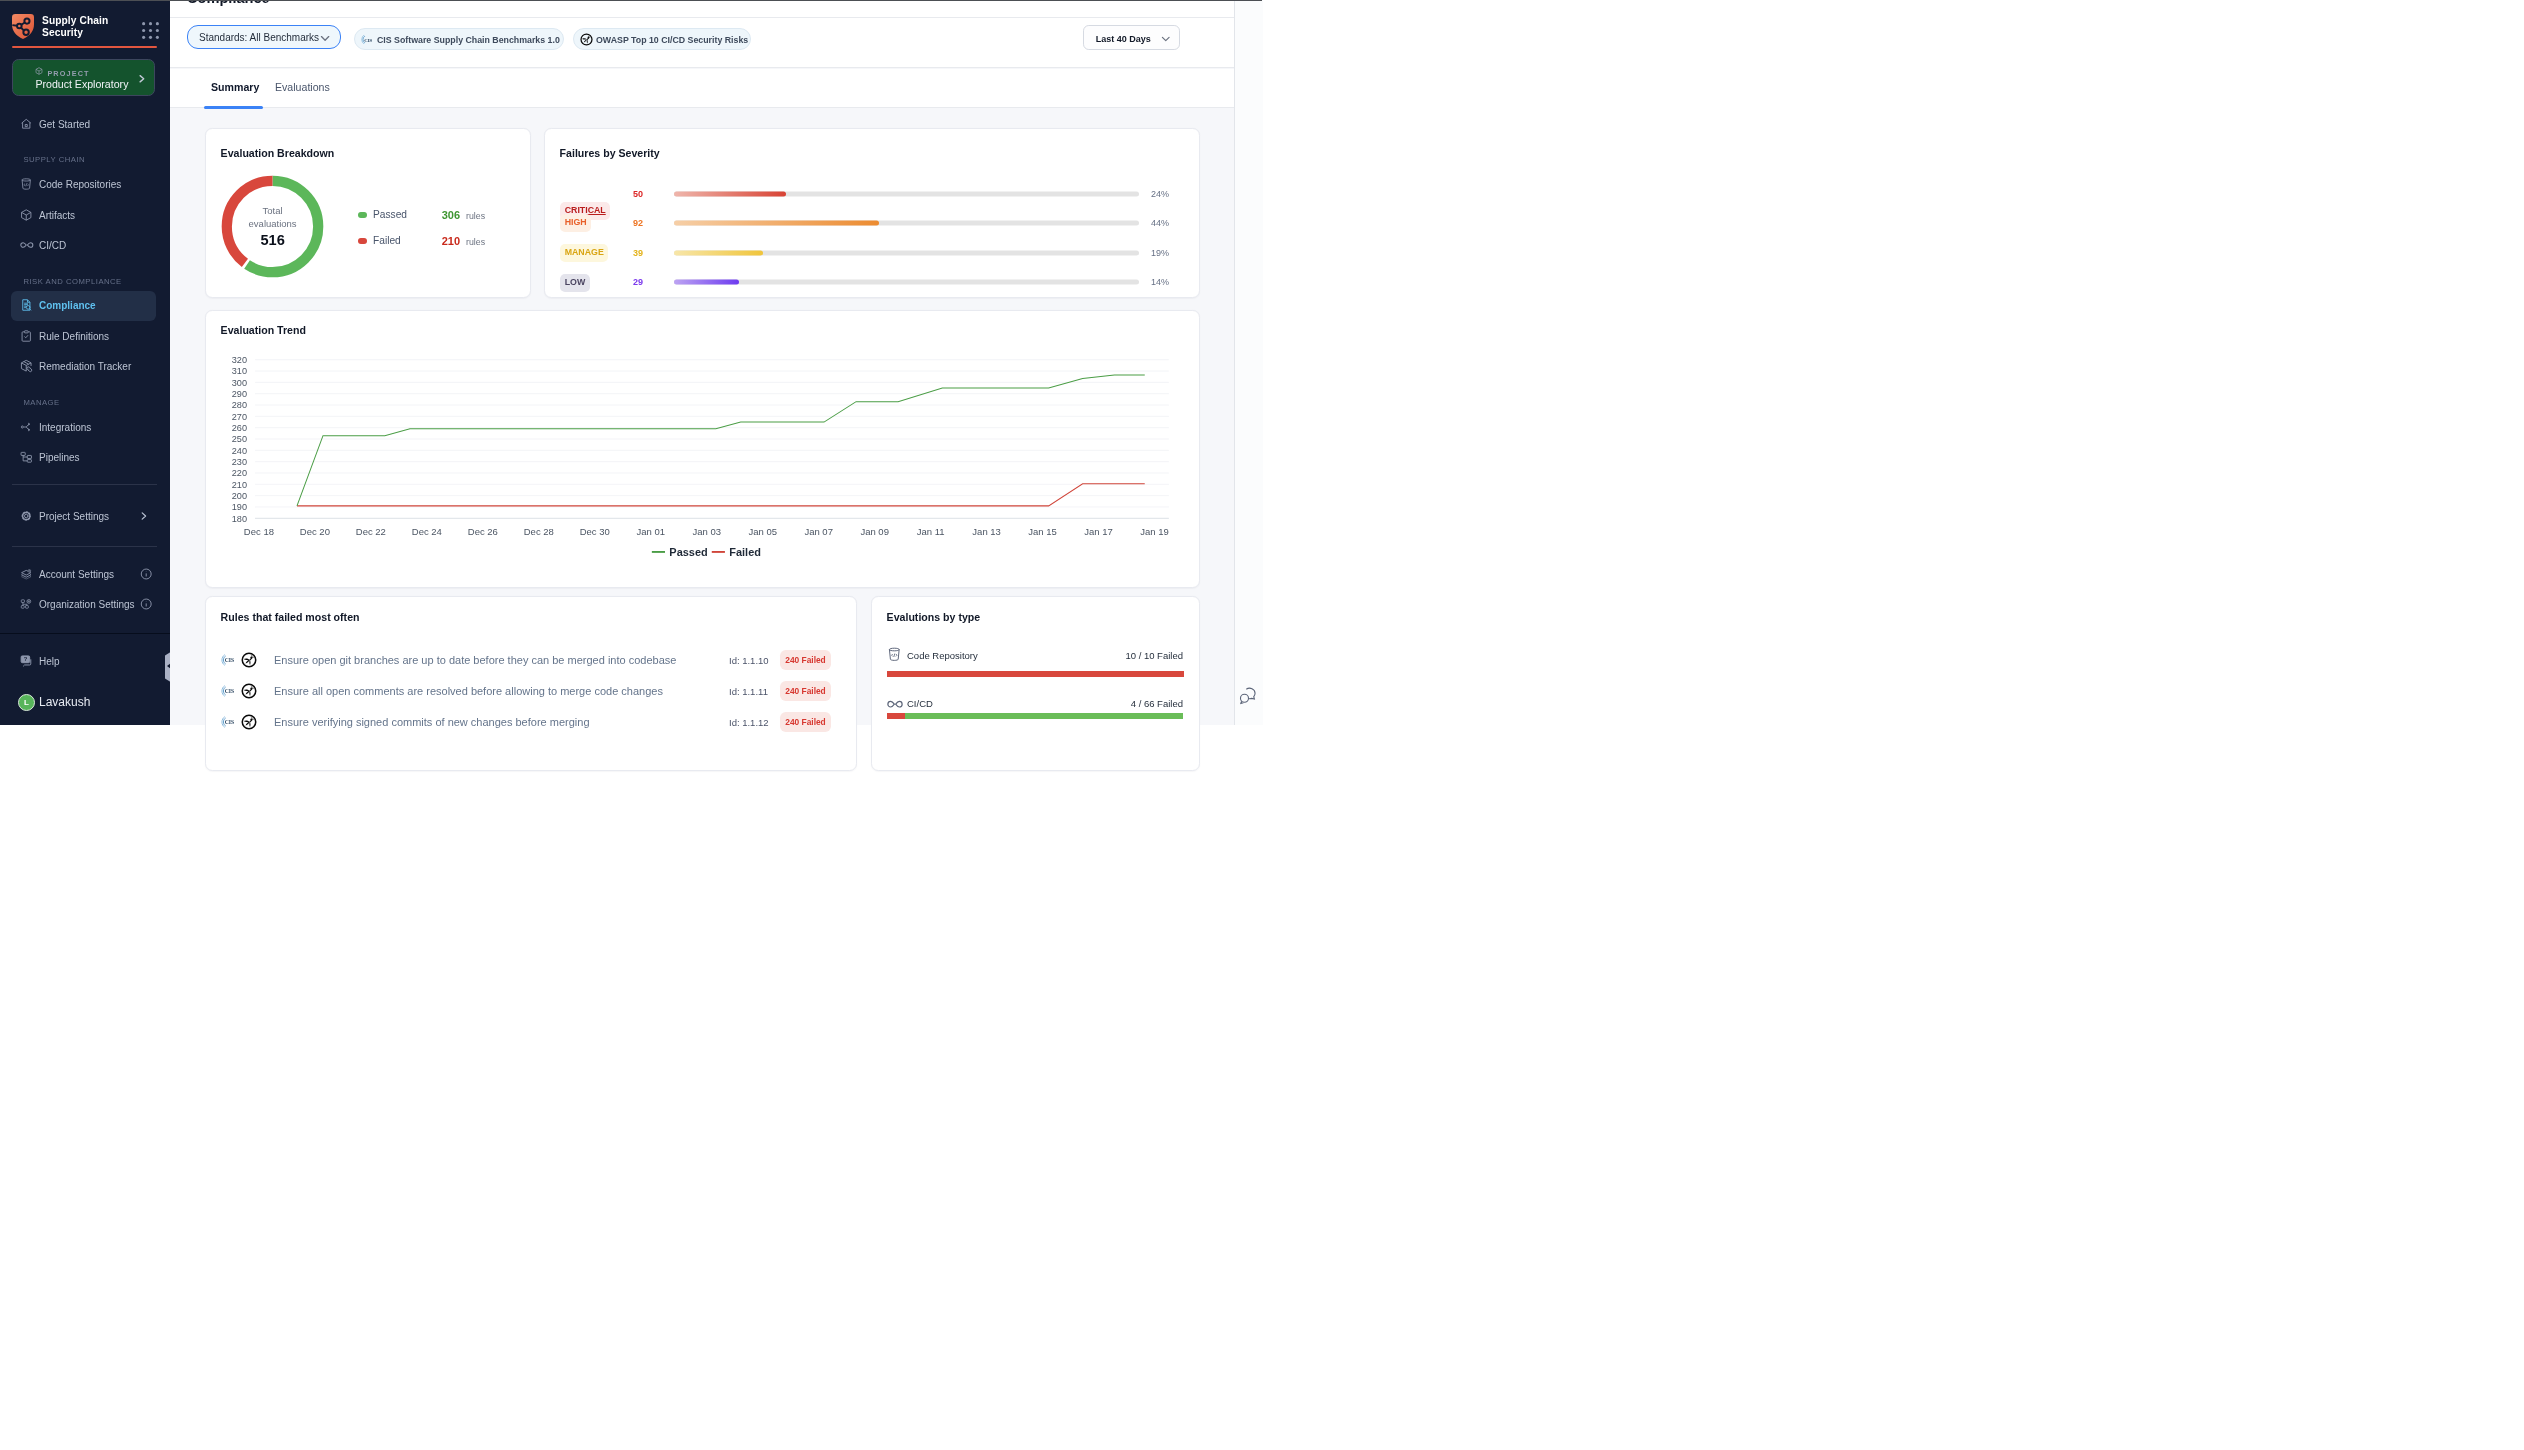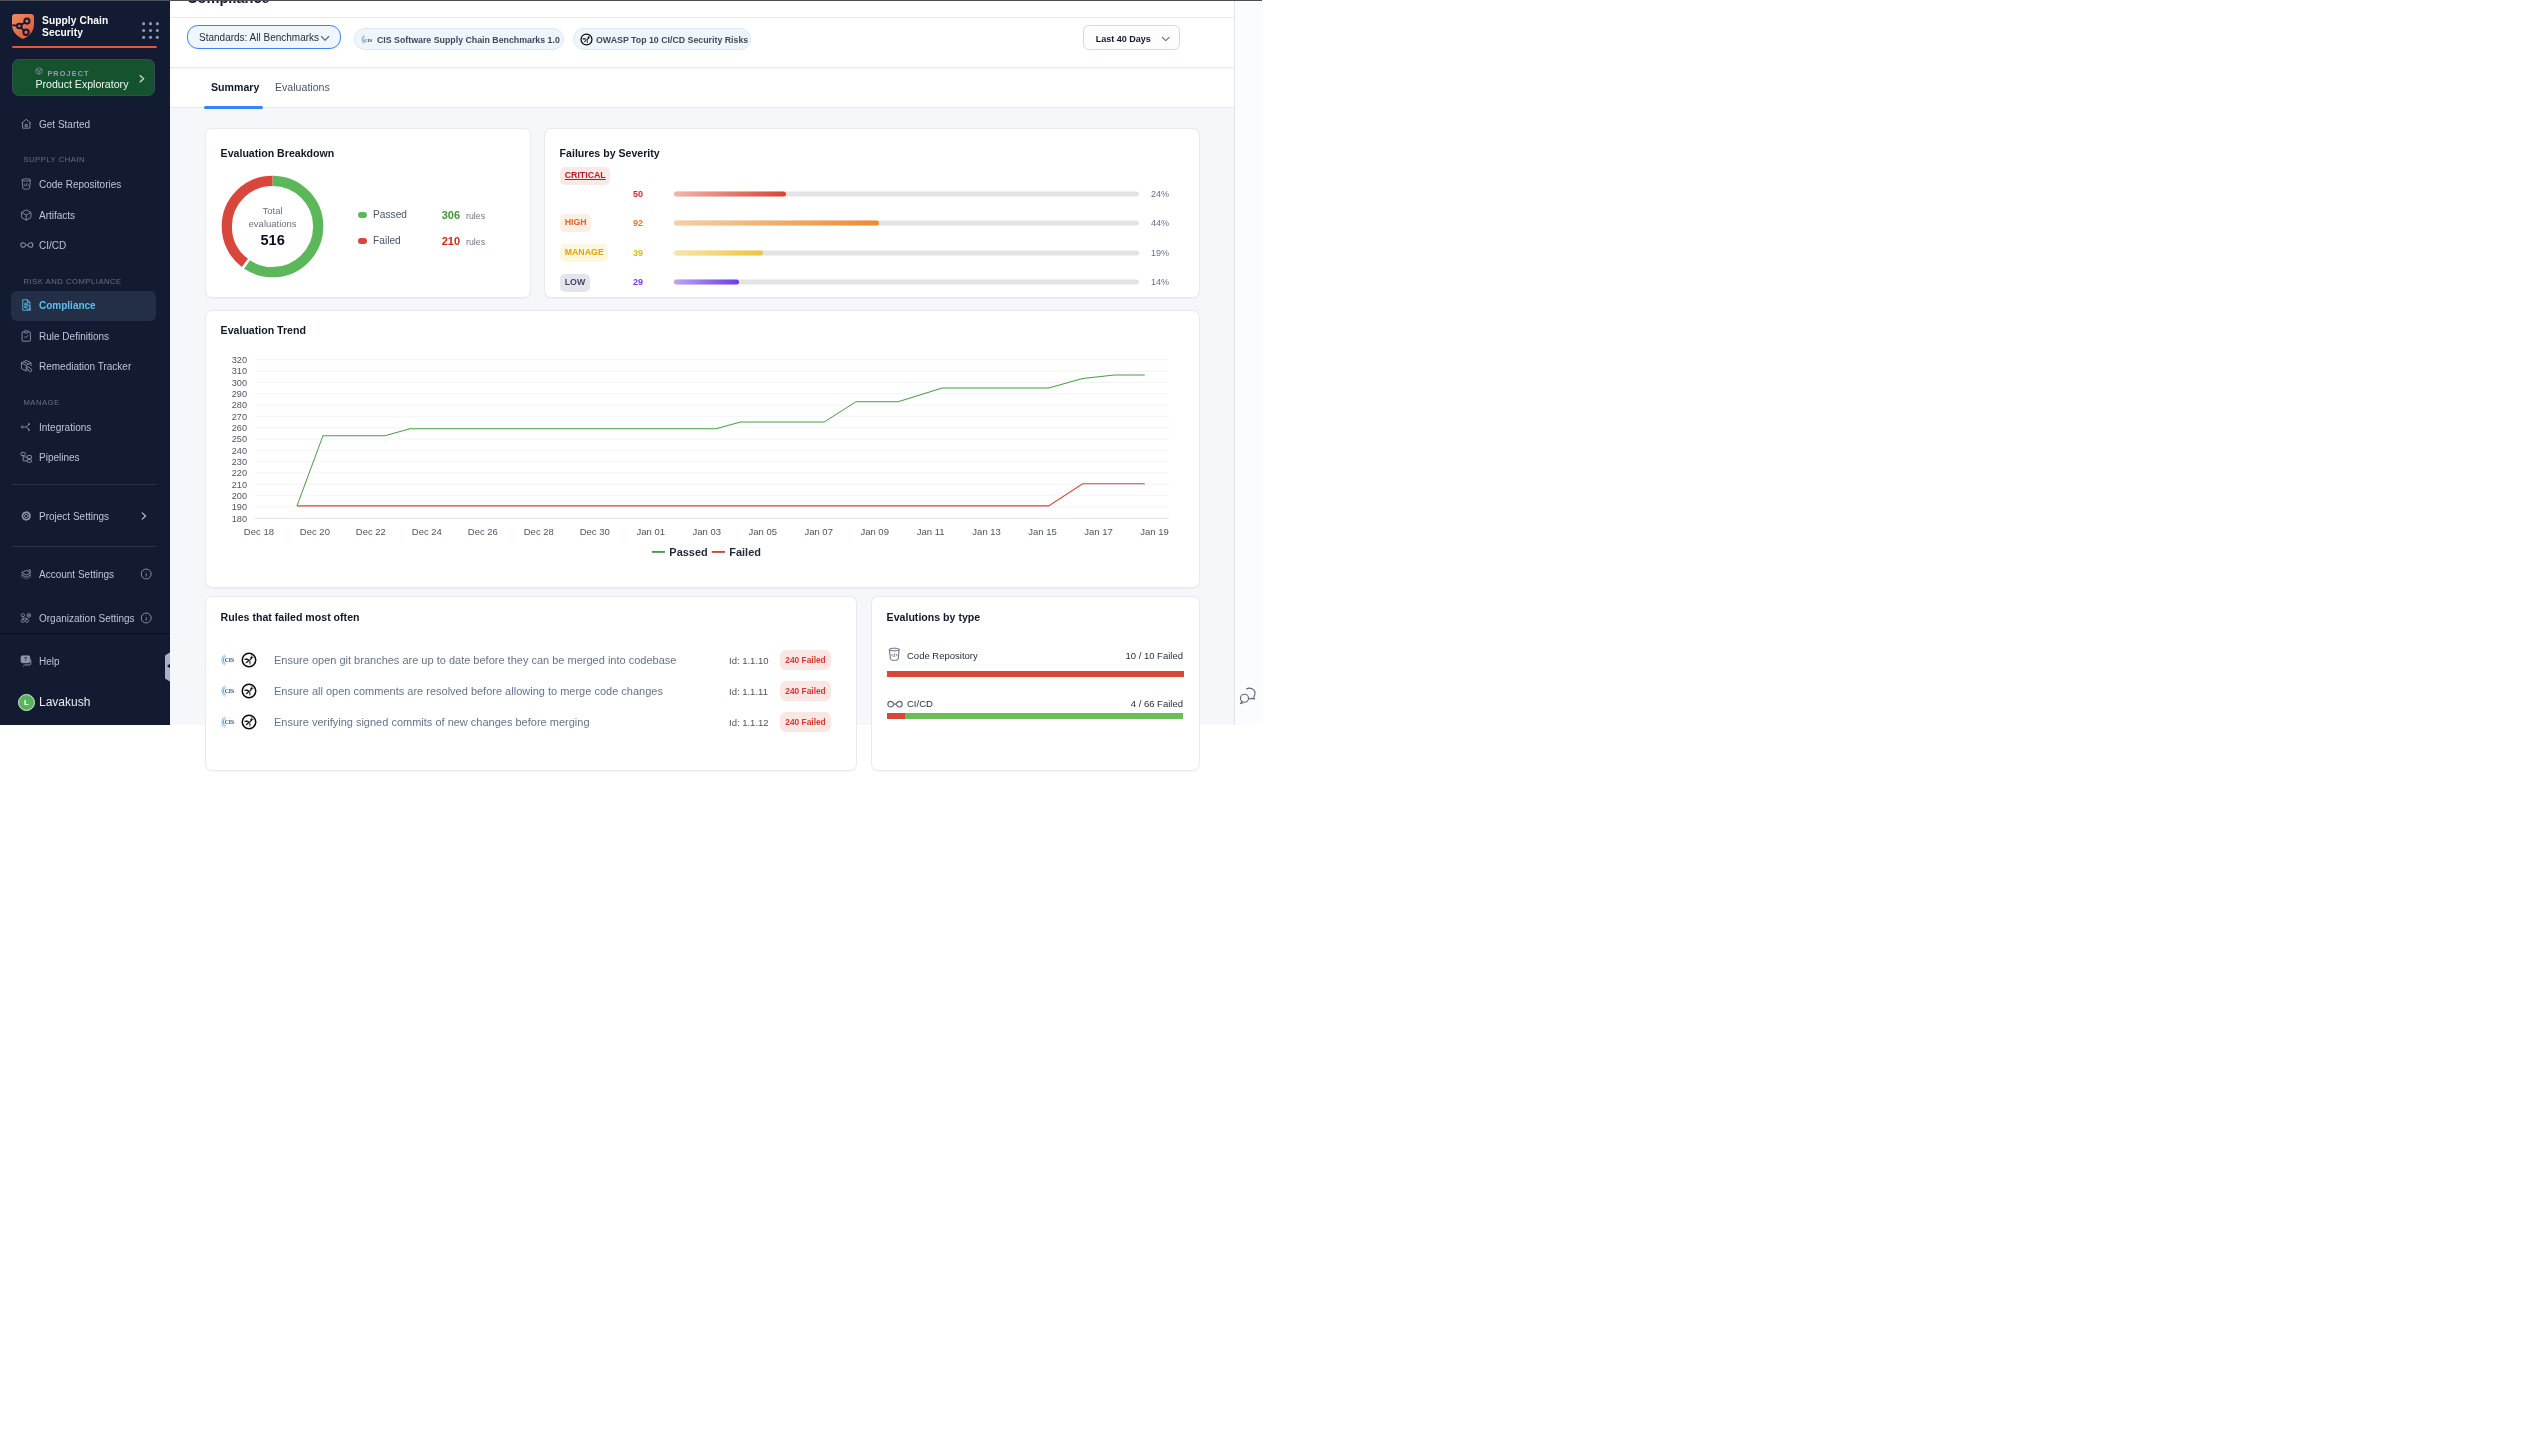--- a/index.html
+++ b/index.html
@@ -241,21 +241,21 @@
         <circle cx="18" cy="6" r="3.2" fill="#121b31" stroke="none"></circle>
         <circle cx="18" cy="6" r="2.6" stroke-width="1.2"></circle>
         <path d="M18 4.7 v2.6 M16.7 6 h2.6" stroke-width="1.1"></path>
       </svg>
     <span class="txt">Account Settings</span>
     <svg class="iright" width="14.6" height="14.6" viewBox="0 0 20 20" fill="none" stroke="#8e97ad" stroke-width="1.5">
         <circle cx="10" cy="10" r="8"></circle>
         <path d="M10 9 v5 M10 6 v.5"></path>
       </svg>
   </div>
-  <div class="navitem" style="top:604px;padding-left:44px;">
+  <div class="navitem" style="top:590px;padding-left:44px;">
     <svg width="16" height="16" viewBox="0 0 24 24" fill="none" stroke="#8e97ad" stroke-width="1.5">
         <rect x="2.5" y="4" width="6" height="5" rx="1"></rect>
         <rect x="2.5" y="15" width="5.5" height="5" rx="1"></rect>
         <rect x="10.5" y="15" width="5.5" height="5" rx="1"></rect>
         <path d="M5.5 9 V12.5 H13.5 V15 M5.5 12.5 V15"></path>
         <circle cx="17" cy="7" r="3.6"></circle>
         <path d="M17 4.6 v4.8 M14.6 7 h4.8" stroke-width="1.2"></path>
       </svg>
     <span class="txt">Organization Settings</span>
     <svg class="iright" width="14.6" height="14.6" viewBox="0 0 20 20" fill="none" stroke="#8e97ad" stroke-width="1.5">
@@ -327,21 +327,21 @@
   <div class="leg-n" style="left:210px; top:80px; color:#3f9632;">306</div>
   <div class="leg-r" style="left:260px; top:82px;">rules</div>
   <div class="leg-dot" style="left:152px; top:109px; background:#d8473c;"></div>
   <div class="leg-t" style="left:167px; top:106px;">Failed</div>
   <div class="leg-n" style="left:210px; top:106px; color:#c92a1c;">210</div>
   <div class="leg-r" style="left:260px; top:108px;">rules</div>
 </div>
 
 <div class="card" id="cardB">
   <div class="cardtitle">Failures by Severity</div>
-  <div class="sevbadge" style="top:38px; background:#fbe9e9; color:#b91c1c;text-decoration:underline;">CRITICAL</div>
+  <div class="sevbadge" style="top:73px; background:#fbe9e9; color:#b91c1c;text-decoration:underline;">CRITICAL</div>
   <div class="sevnum" style="top:65px; color:#dc2626;">50</div>
   <div class="sevtrack" style="top:65px;">
       <div class="sevfill" style="width:112px; background:linear-gradient(90deg,#efb6ac,#d84334);"></div>
     </div>
   <div class="sevpct" style="top:65px;">24%</div>
   <div class="sevbadge" style="top:85px; background:#fdefe3; color:#e8602a;">HIGH</div>
   <div class="sevnum" style="top:94px; color:#ed7524;">92</div>
   <div class="sevtrack" style="top:94px;">
       <div class="sevfill" style="width:205px; background:linear-gradient(90deg,#f6cfa7,#ec8b30);"></div>
     </div>

